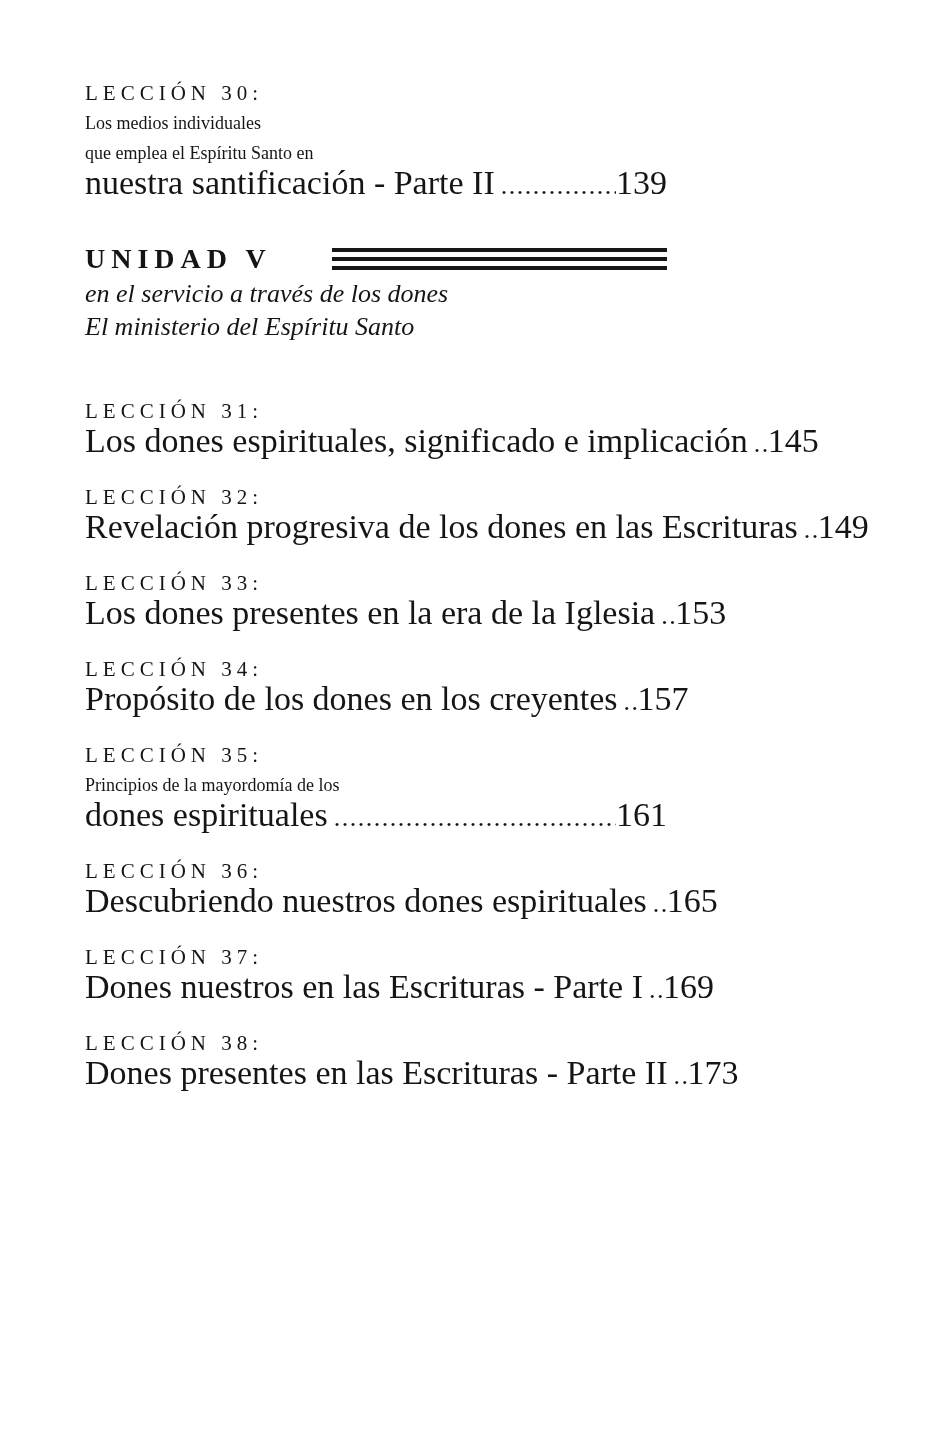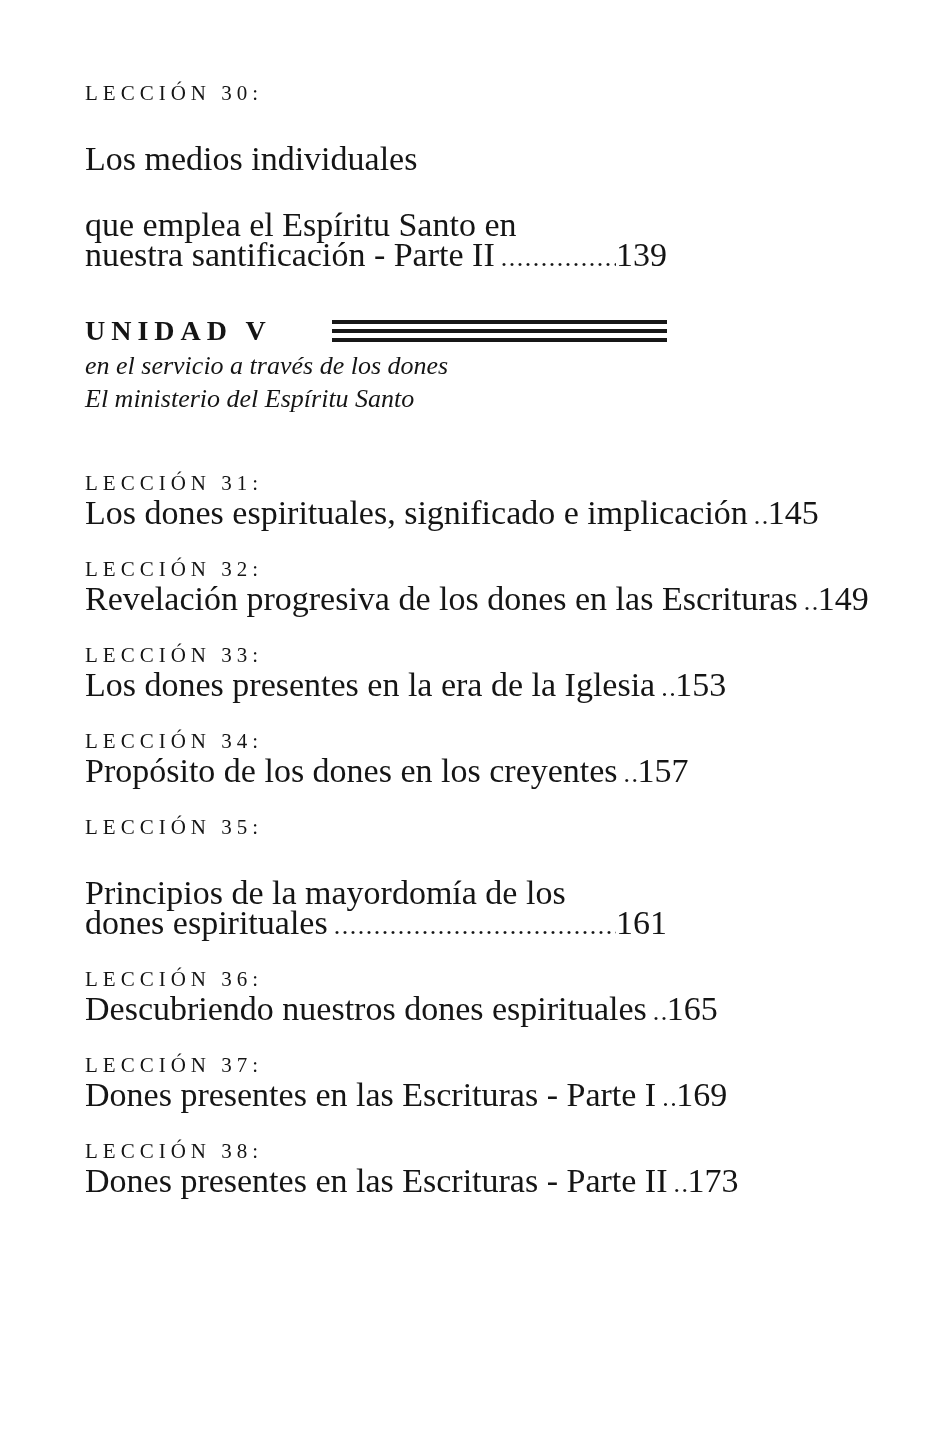--- a/index.html
+++ b/index.html
@@ -21,24 +21,23 @@
     padding: 78px 127px 0 85px;
     background: #ffffff;
   }
   .lesson-label {
     font-size: 21px;
     line-height: 30px;
     letter-spacing: 5px;
     white-space: nowrap;
   }
   .title-line {
-    font-size: 34px;
+    font-size: 18px;
     line-height: 30px;
     white-space: nowrap;
-    margin-top: 36px;
   }
   .toc-line {
     display: flex;
     align-items: baseline;
     font-size: 34px;
     line-height: 30px;
   }
   .line-text { white-space: nowrap; }
   .leader {
     flex: 1 1 auto;
@@ -170,21 +169,21 @@
       <div class="toc-line">
         <span class="line-text">Descubriendo nuestros dones espirituales</span>
         <span class="leader" aria-hidden="true"></span>
         <span class="page-num">165</span>
       </div>
     </section>
 
     <section class="entry">
       <div class="lesson-label">LECCIÓN 37:</div>
       <div class="toc-line">
-        <span class="line-text">Dones presentes en las Escrituras - Parte I</span>
+        <span class="line-text">Dones nuestros en las Escrituras - Parte I</span>
         <span class="leader" aria-hidden="true"></span>
         <span class="page-num">169</span>
       </div>
     </section>
 
     <section class="entry">
       <div class="lesson-label">LECCIÓN 38:</div>
       <div class="toc-line">
         <span class="line-text">Dones presentes en las Escrituras - Parte II</span>
         <span class="leader" aria-hidden="true"></span>

